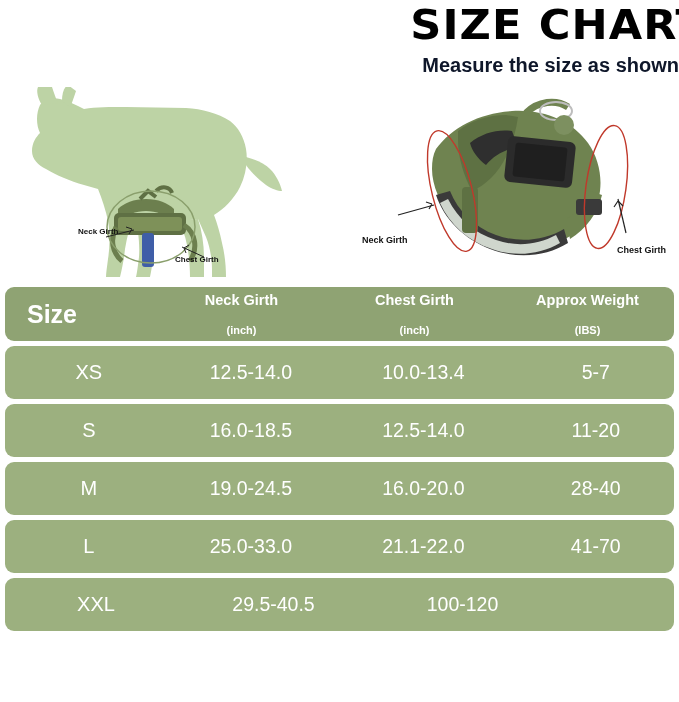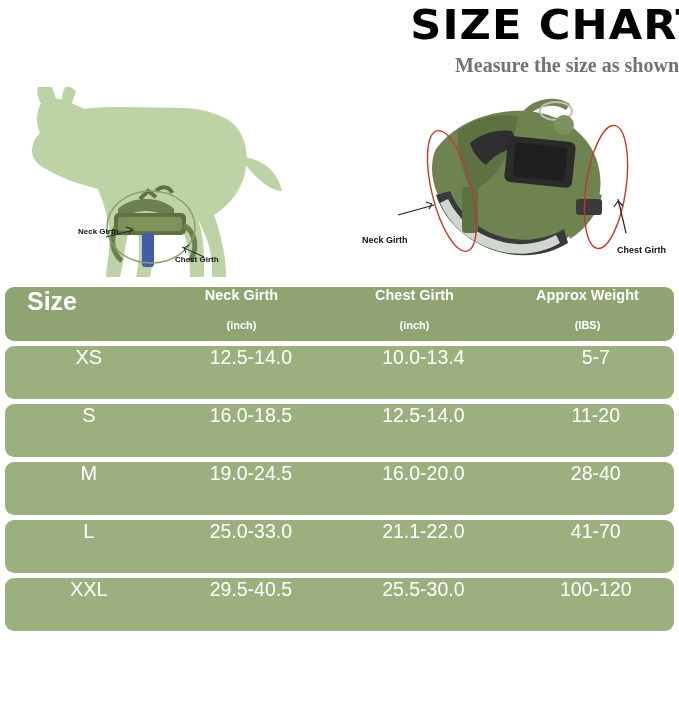--- a/index.html
+++ b/index.html
@@ -25,24 +25,24 @@
     font-family: "DejaVu Sans", sans-serif;
     font-weight: 700;
     font-size: 40px;
     letter-spacing: 1px;
     color: #000000;
     line-height: 1.05;
     margin: 0;
     transform: scaleX(1.08);
   }
   .chart-subtitle {
-    font-family: Liberation Serif, serif;
+    font-family: Liberation Sans, sans-serif;
     font-weight: 700;
     font-size: 20px;
-    color: #737373;
+    color: #0f172a;
     margin: 8px 0 0 0;
   }
 
   
   .illustration-band {
     position: relative;
     height: 196px;
     margin-top: 10px;
   }
   .dog-figure {
@@ -74,21 +74,21 @@
   
   .table {
     width: 669px;
     margin: 4px auto 0 auto;
     display: flex;
     flex-direction: column;
     gap: 5px;
   }
   .row {
     display: flex;
-    align-items: flex-start;
+    align-items: center;
     border-radius: 9px;
     overflow: hidden;
   }
   .row.header-row {
     background: #8fa373;
     height: 54px;
   }
   .row.data-row {
     background: #9cb07f;
     height: 53px;
@@ -266,17 +266,16 @@
     <div class="cell col-size">L</div>
     <div class="cell col-neck">25.0-33.0</div>
     <div class="cell col-chest">21.1-22.0</div>
     <div class="cell col-weight">41-70</div>
   </div>
 
 
   <div class="row data-row alt">
     <div class="cell col-size">XXL</div>
     <div class="cell col-neck">29.5-40.5</div>
-    <div class="cell col-chest">25.5-30.0</div>
     <div class="cell col-weight">100-120</div>
   </div>
 
 </div>
 
 </body></html>

